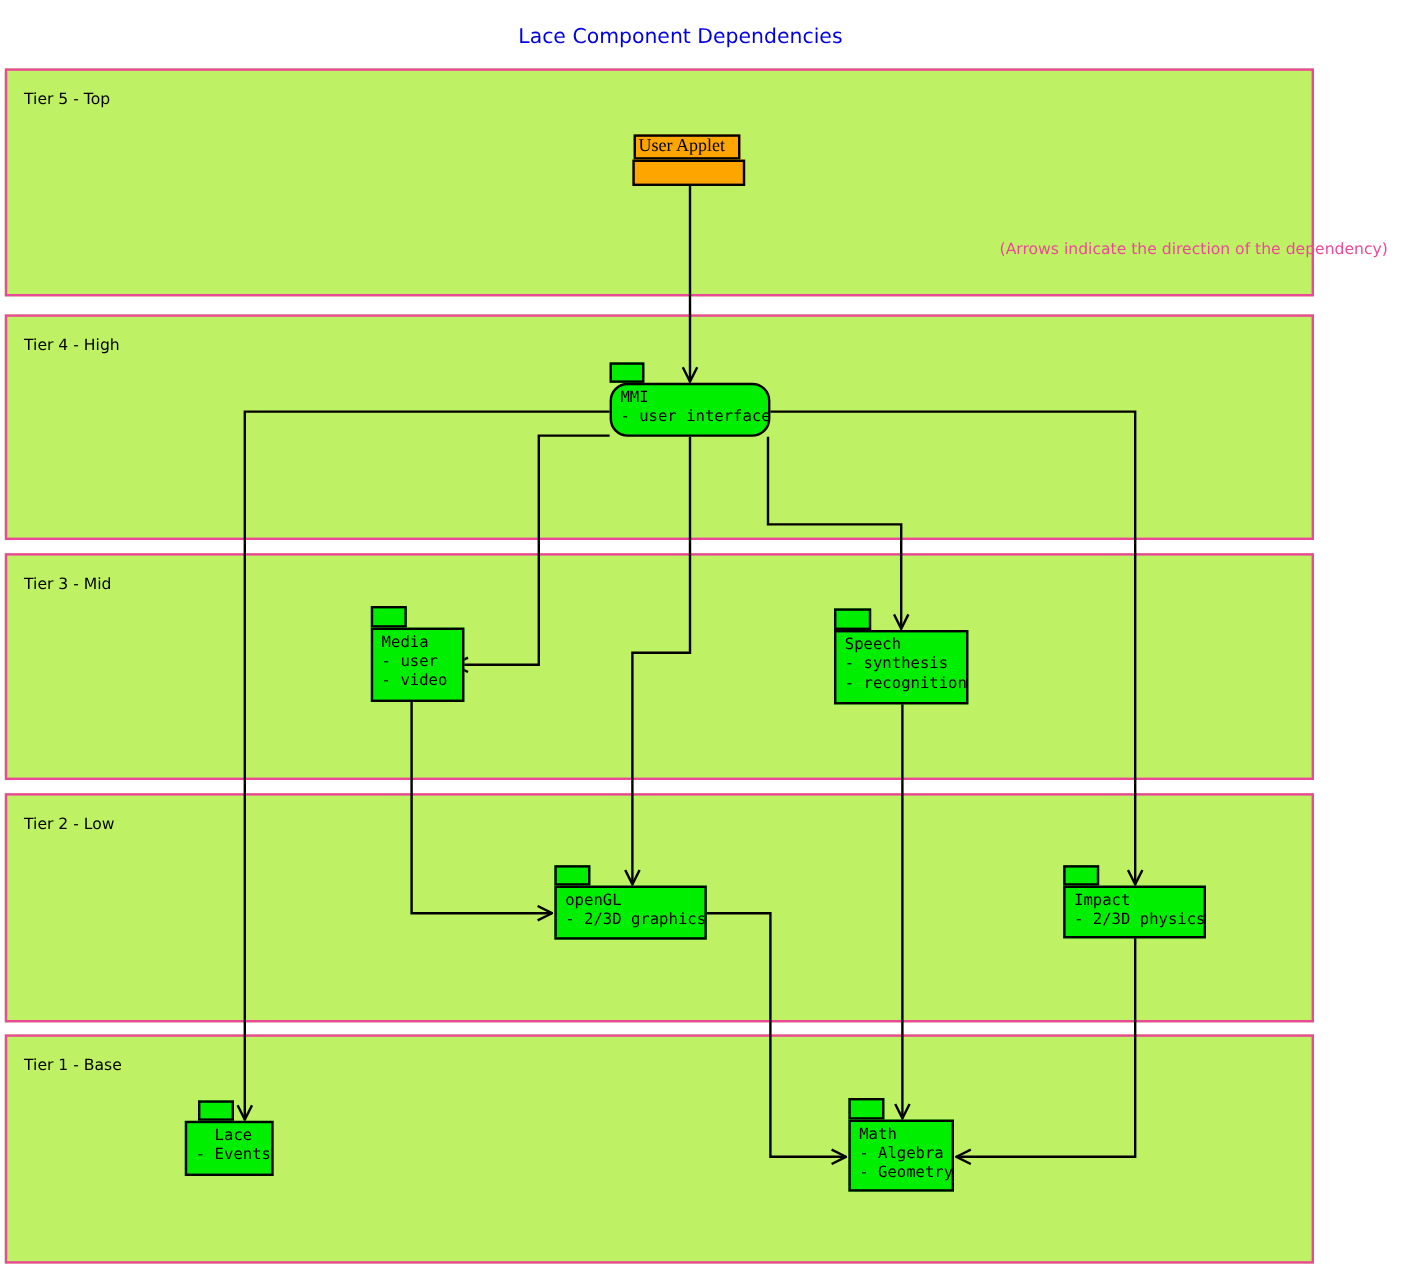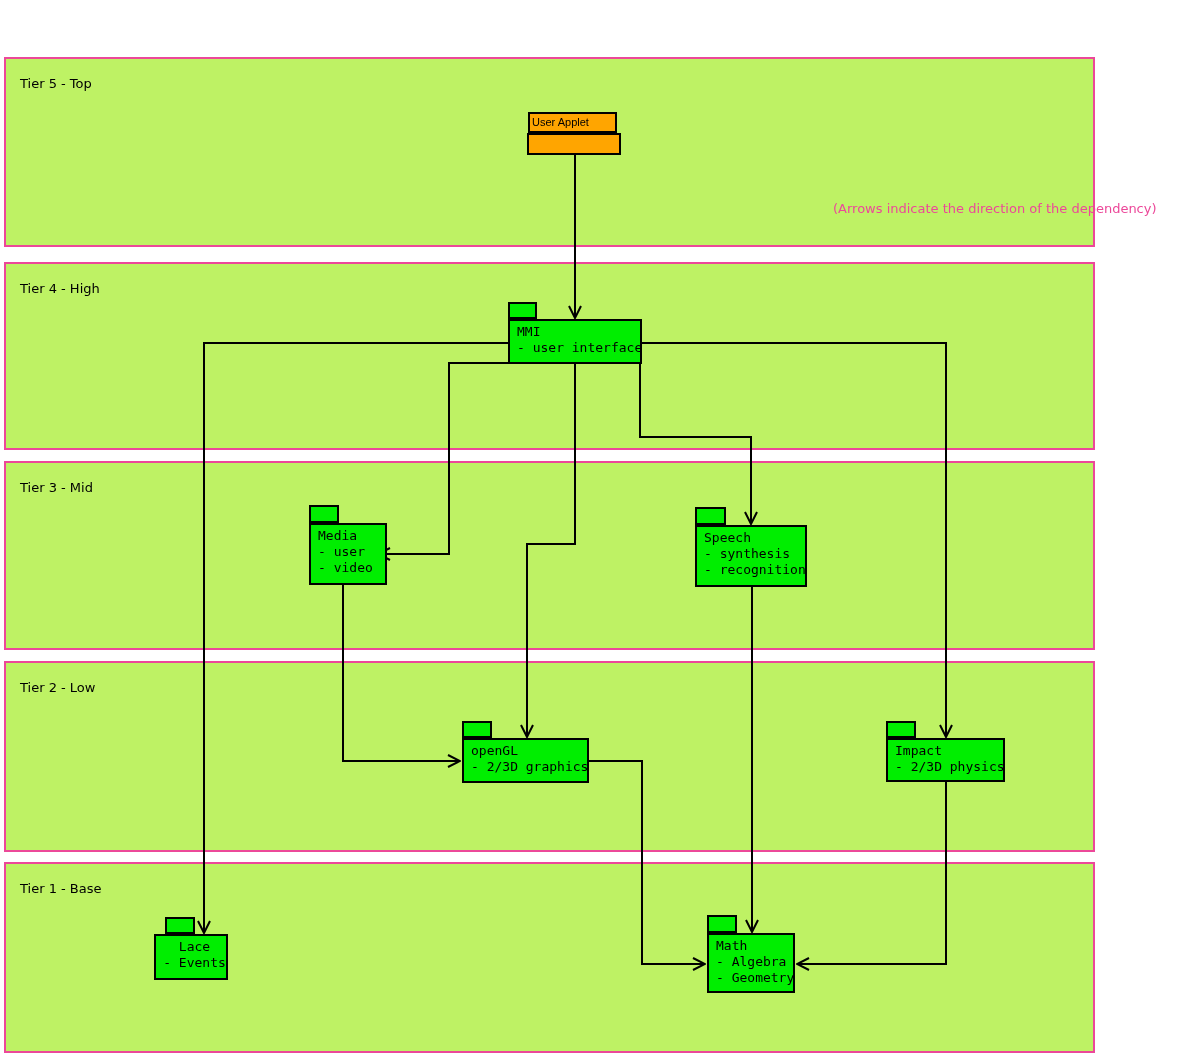--- a/index.html
+++ b/index.html
@@ -27,32 +27,33 @@
   .edges { position:absolute; left:0; top:0; z-index:2; }
   .pkg-tab, .pkg-body {
     position:absolute; border:2px solid #000; box-sizing:border-box; z-index:3;
   }
   .pkg-body {
     font-family:"DejaVu Sans Mono","Liberation Mono",monospace;
     font-size:13px; line-height:16px; padding:3px 0 0 7px; color:#000;
     white-space:nowrap;
   }
   .pkg-tab.wide {
-    font-family:Liberation Sans, sans-serif;
-    font-size:11px; line-height:17px; padding-left:2px; color:#000;
+    font-family:Liberation Serif, serif;
+    font-size:15px; line-height:17px; padding-left:2px; color:#000;
     white-space:nowrap;
   }
   .green  { background:#00ee00; }
   .orange { background:#ffa500; }
 </style>
 </head>
 <body>
 
 <div class="canvas">
 
+  <div class="diagram-title">Lace Component Dependencies</div>
 
   <div class="band" style="top:57px;height:190px;">
     <span class="band-label">Tier 5 - Top</span>
   </div>
   <div class="band" style="top:262px;height:188px;">
     <span class="band-label">Tier 4 - High</span>
   </div>
   <div class="band" style="top:461px;height:189px;">
     <span class="band-label">Tier 3 - Mid</span>
   </div>
@@ -84,21 +85,21 @@
       <polyline marker-end="url(#arrow)" points="946,781 946,964 797,964"></polyline>
     </g>
   </svg>
 
   <div class="pkg-tab wide orange" style="left:528px;top:112px;width:89px;height:21px;">
     <span>User Applet</span>
   </div>
   <div class="pkg-body orange" style="left:527px;top:133px;width:94px;height:22px;"></div>
 
   <div class="pkg-tab green" style="left:508px;top:302px;width:29px;height:17px;"></div>
-  <div class="pkg-body green" style="left:508px;top:319px;width:134px;height:45px;">
+  <div class="pkg-body green" style="left:508px;top:319px;width:134px;height:45px;border-radius:15px;">
     <div>MMI</div>
     <div>- user interface</div>
   </div>
 
   <div class="pkg-tab green" style="left:309px;top:505px;width:30px;height:18px;"></div>
   <div class="pkg-body green" style="left:309px;top:523px;width:78px;height:62px;">
     <div>Media</div>
     <div>- user</div>
     <div>- video</div>
   </div>

